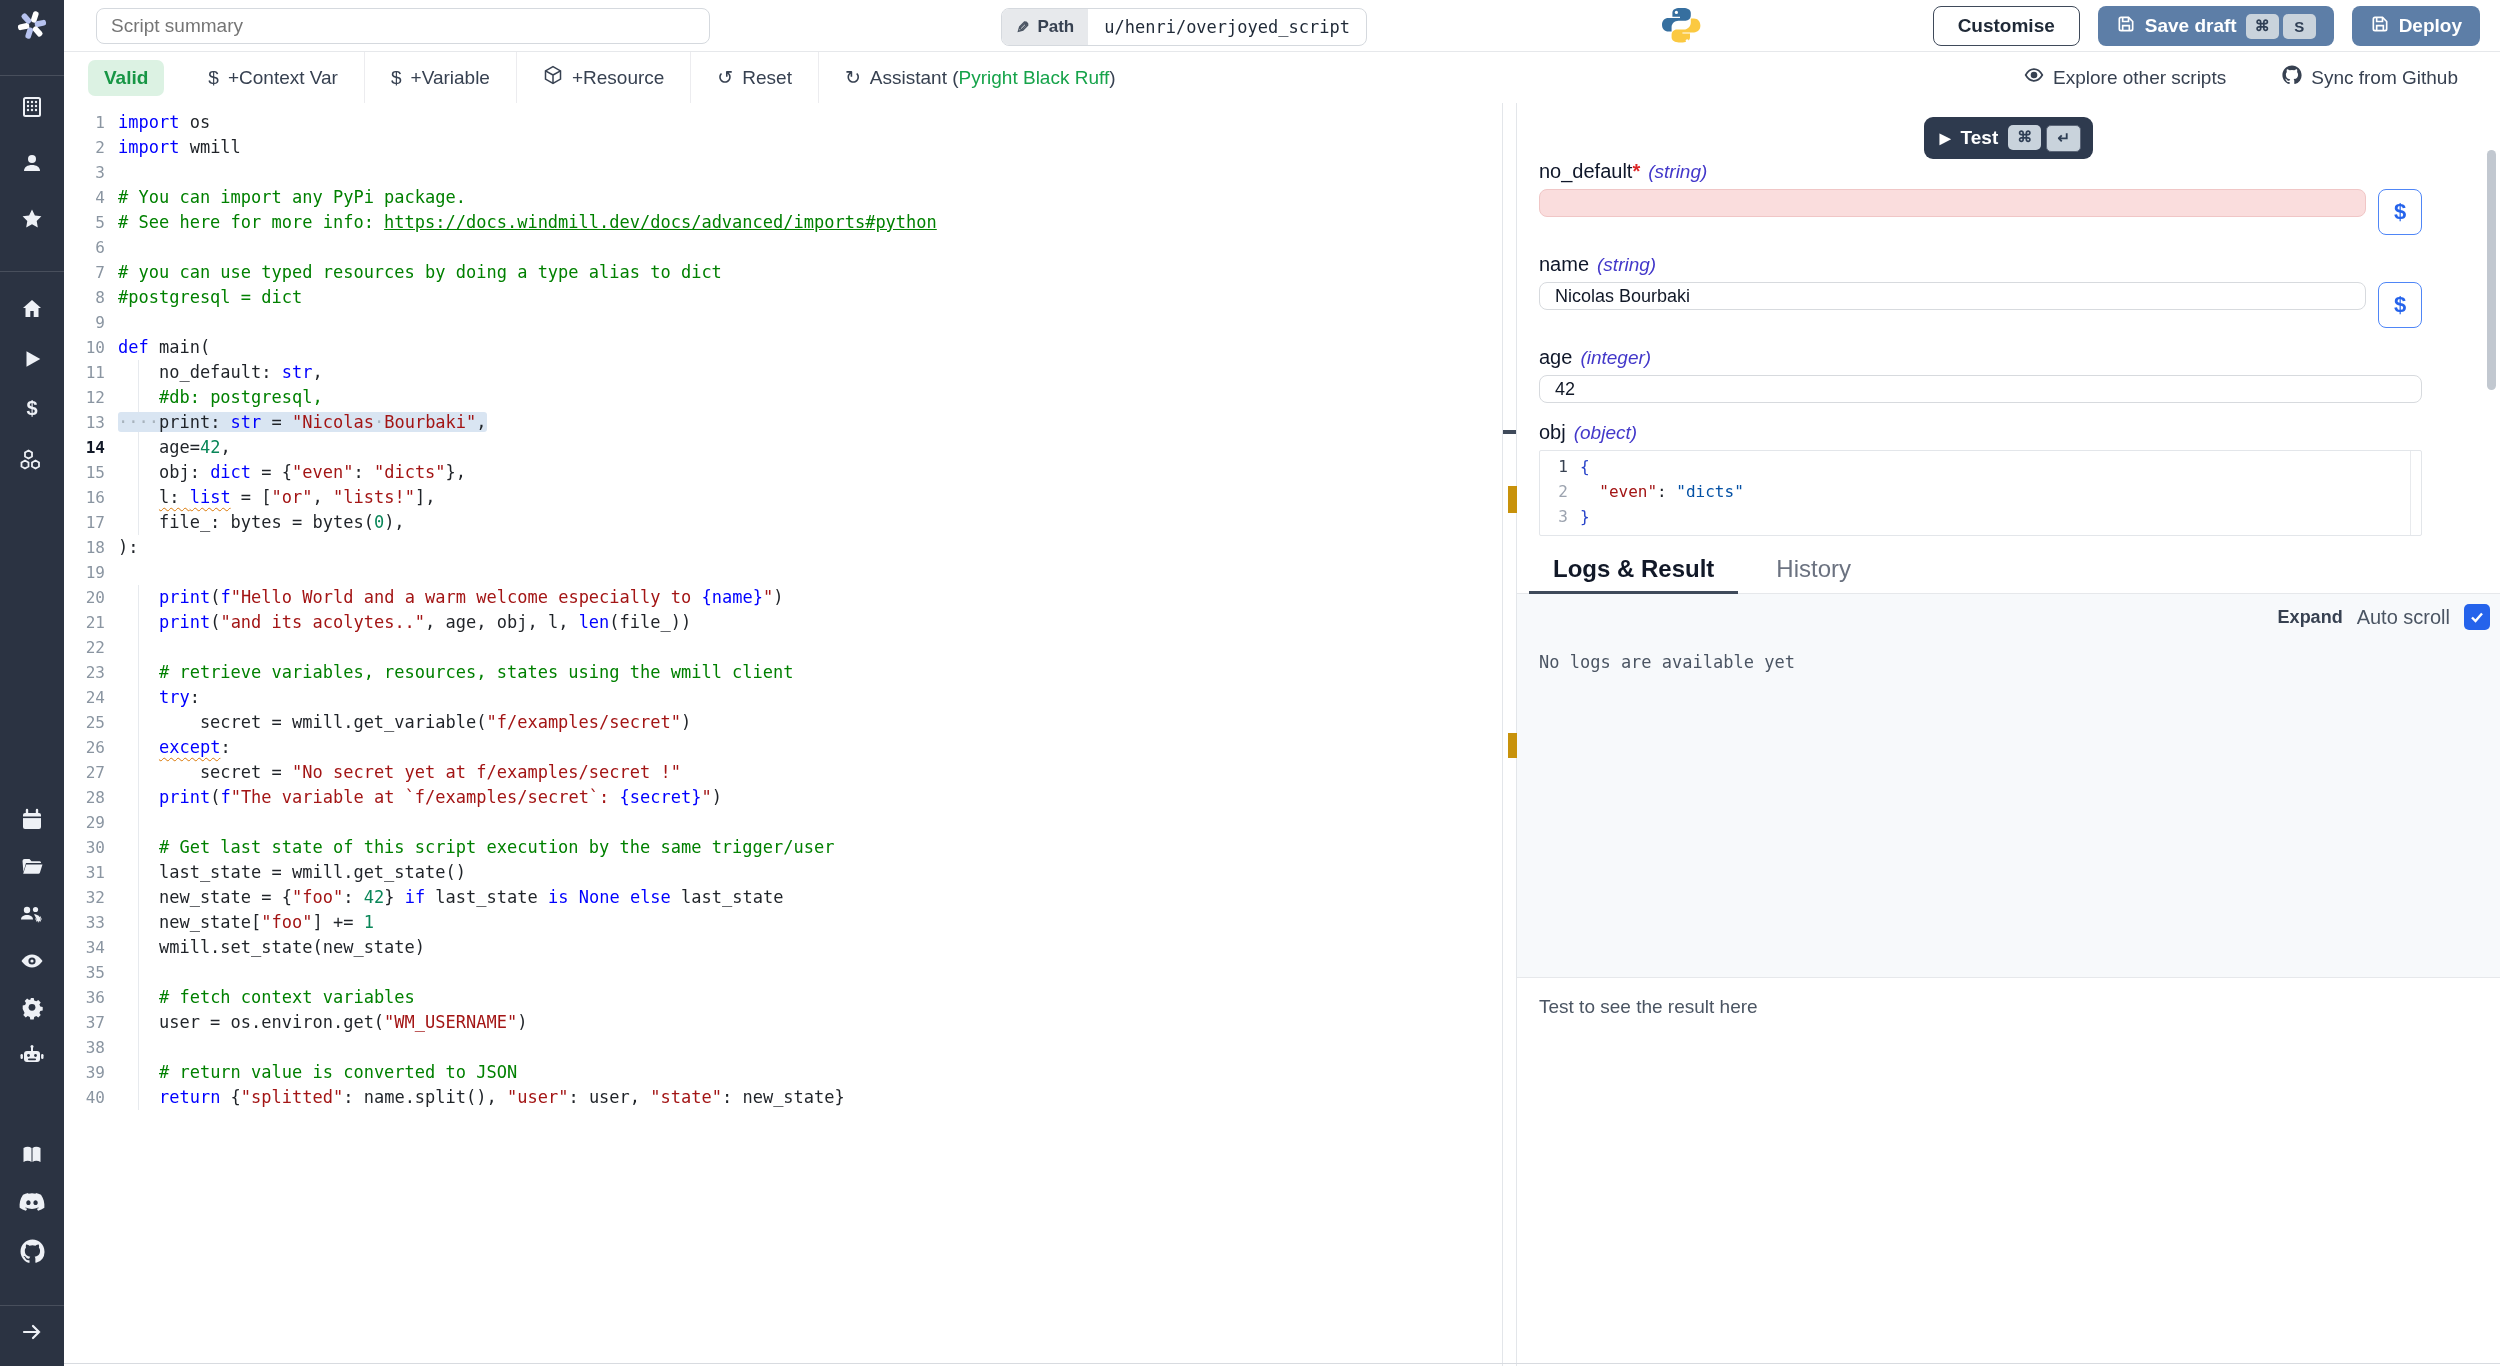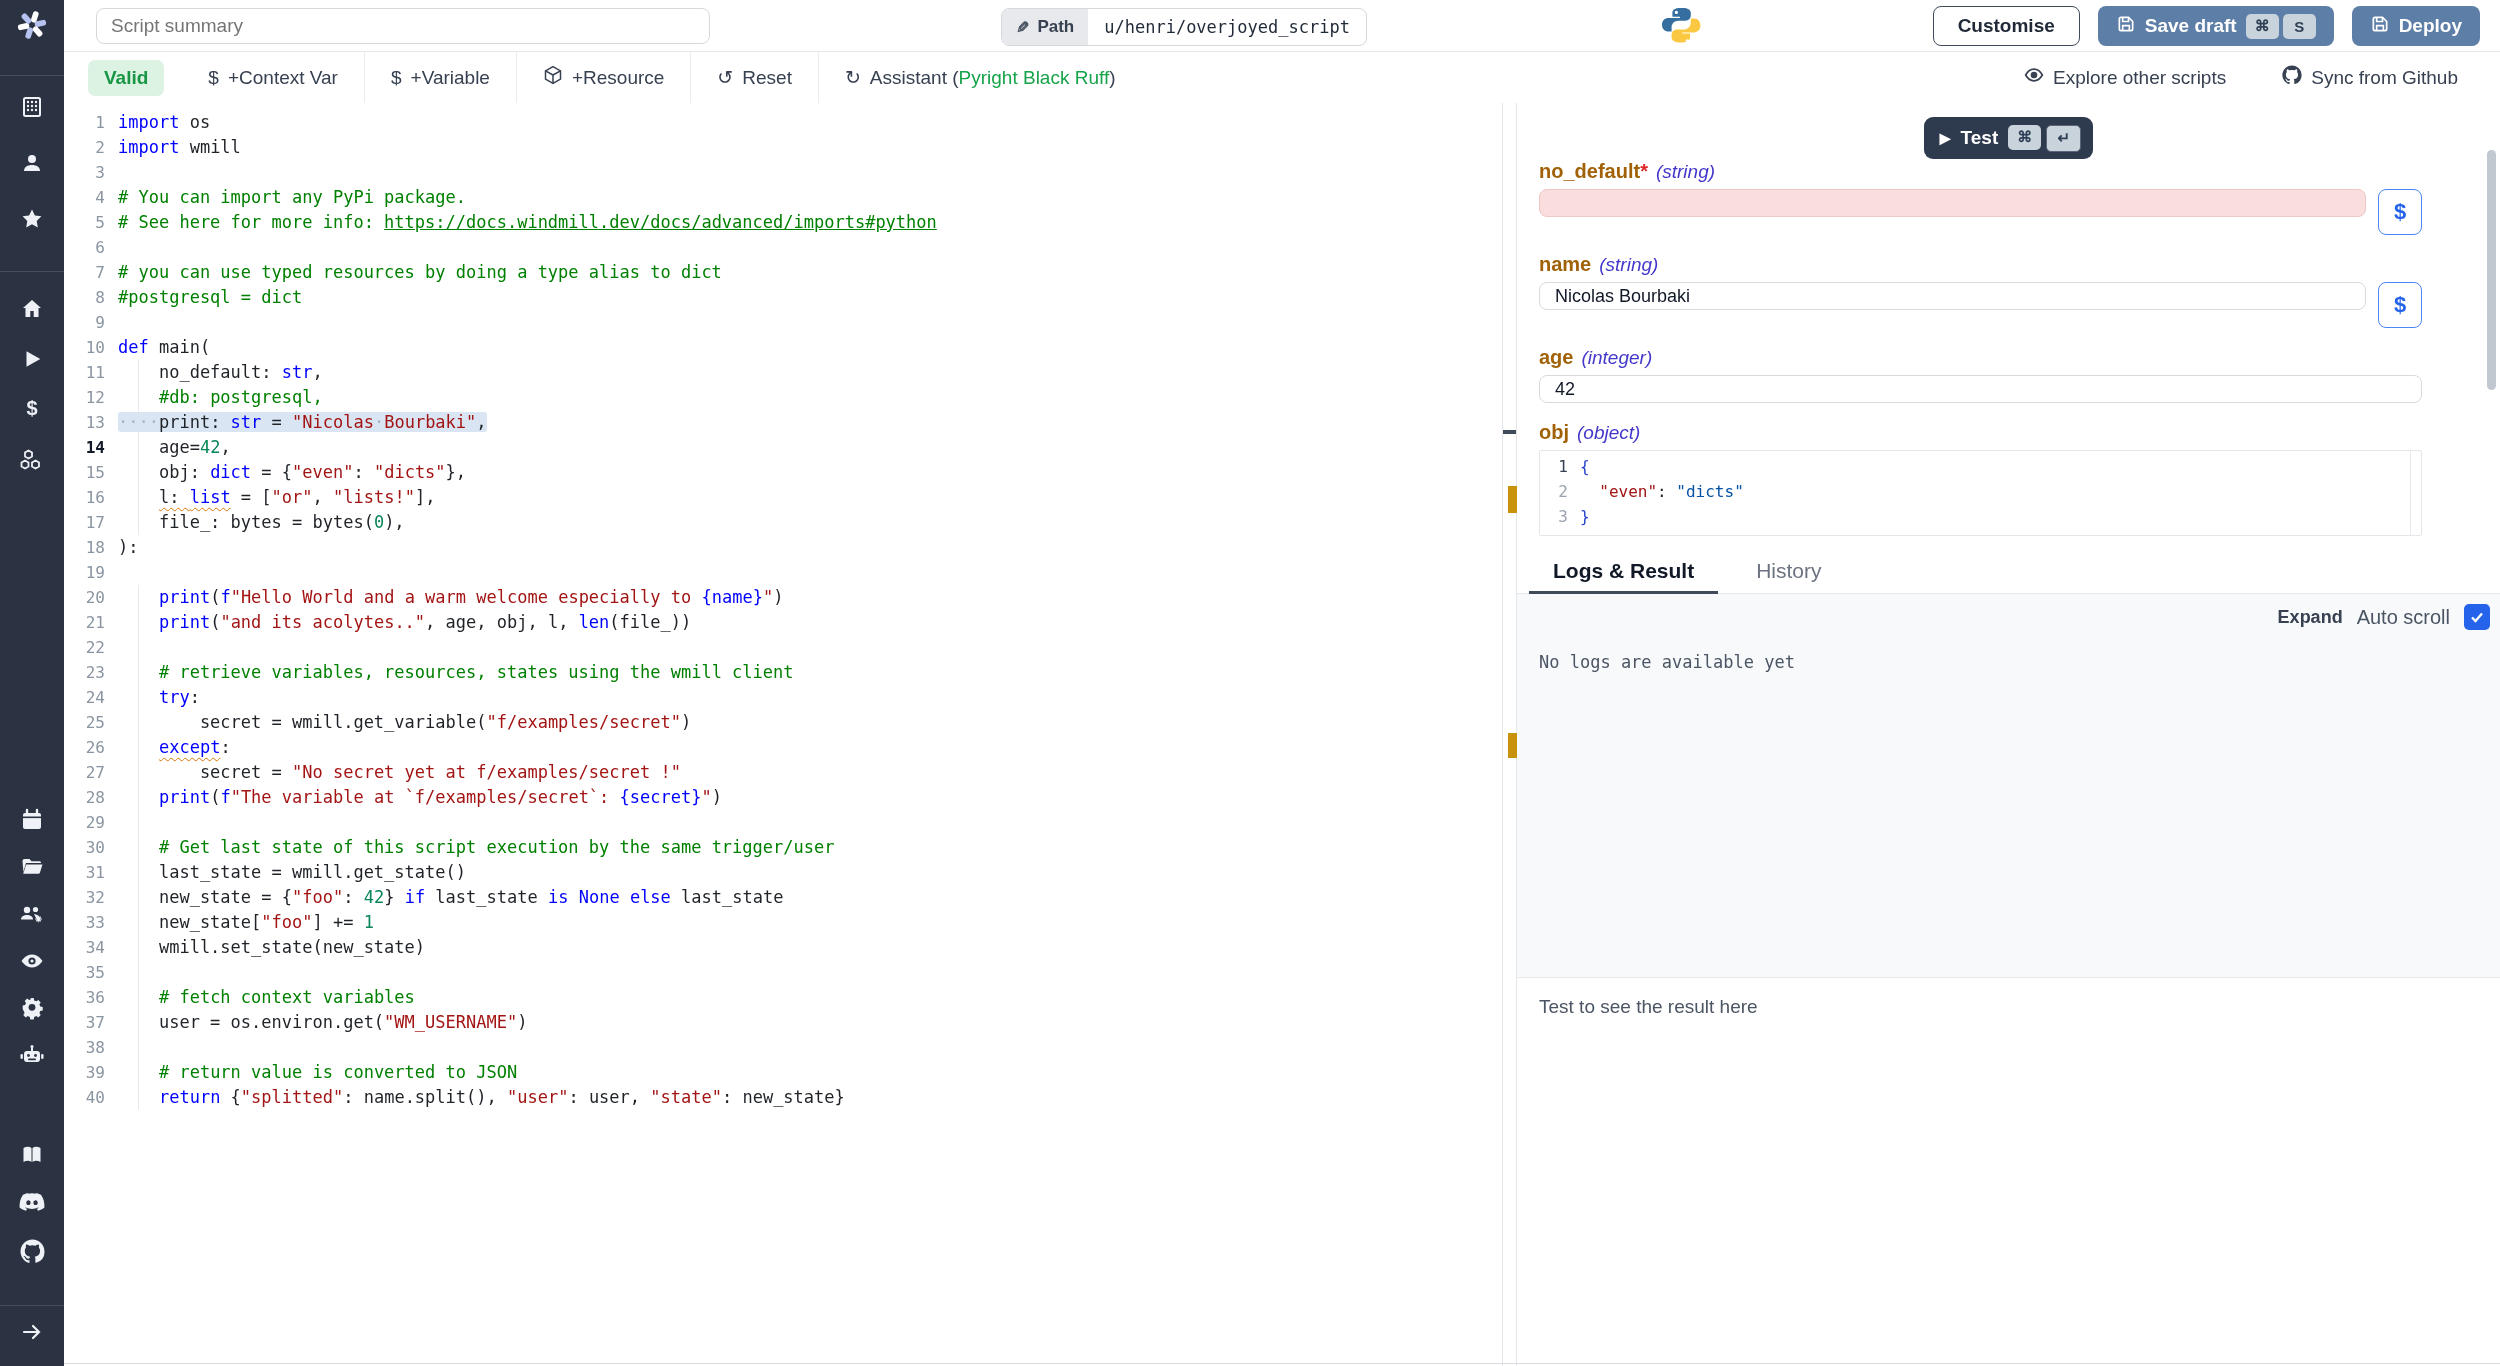--- a/index.html
+++ b/index.html
@@ -62,40 +62,40 @@
   .split-handle{position:absolute;left:0;top:327px;width:100%;height:4px;background:#3f4a5a;}
   .ovr-marker{position:absolute;left:5px;width:10px;background:#c8920b;}
   
   .panel{position:absolute;left:1517px;top:103px;width:983px;bottom:0;background:#fff;}
   .test-row{position:absolute;top:14px;left:0;width:100%;display:flex;justify-content:center;}
   .test-btn{display:flex;align-items:center;gap:10px;background:#2e3a4e;color:#fff;border-radius:9px;height:42px;padding:0 12px 0 16px;
        font-size:19px;font-weight:700;cursor:pointer;}
   .test-btn .tri{font-size:14px;}
   .panel-form{position:absolute;left:22px;right:78px;top:57px;}
   .f-labelrow{font-size:20px;margin-bottom:6px;}
-  .f-label{font-weight:700;color:#a16207;}
+  .f-label{font-weight:400;color:#0f172a;}
   .req{color:#dc2626;font-weight:700;}
   .f-type{font-style:italic;color:#4338ca;margin-left:8px;font-size:19px;}
   .f-row{display:flex;align-items:stretch;gap:12px;margin-bottom:18px;}
   .f-input{flex:1;height:28px;box-sizing:border-box;border:1px solid #d7dade;border-radius:8px;background:#fff;
        display:flex;align-items:center;padding:0 15px;font-size:18px;color:#111827;cursor:text;}
   .f-input.invalid{background:#fadddd;border-color:#f0c6c6;}
   .dollar-btn{width:44px;height:46px;flex:none;border:1.4px solid #4f86f7;border-radius:8px;background:#fff;color:#2563eb;
        font-size:22px;font-weight:700;display:flex;align-items:center;justify-content:center;cursor:pointer;box-sizing:border-box;}
   .mini-editor{position:relative;border:1px solid #e3e6ea;border-radius:2px;height:86px;display:flex;padding-top:3px;box-sizing:border-box;background:#fff;}
   .me-gutter{width:40px;flex:none;}
   .me-gutter .ln{height:25px;line-height:25px;text-align:right;padding-right:12px;font-family:"DejaVu Sans Mono",monospace;font-size:16px;color:#9ca3af;}
   .me-gutter .ln.active{color:#374151;}
   .me-code .cl{height:25px;line-height:25px;white-space:pre;font-family:"DejaVu Sans Mono",monospace;font-size:16px;}
   .me-line{position:absolute;right:10px;top:0;bottom:0;width:1px;background:#e8eaed;}
   .tk-jk{color:#a31515;} .tk-jv{color:#0451a5;} .tk-jb{color:#2742c9;} .tk-jp{color:#1f2328;}
   
   .panel-output{position:absolute;left:0;right:0;top:457px;bottom:0;}
   .tabs{height:33px;border-bottom:1px solid #e6e8eb;display:flex;align-items:flex-end;padding-left:12px;gap:14px;}
-  .tab{position:relative;padding:0 24px 10px 24px;font-size:21px;color:#6b7280;cursor:pointer;white-space:nowrap;margin-top:40px;}
+  .tab{position:relative;padding:0 24px 10px 24px;font-size:24px;color:#6b7280;cursor:pointer;white-space:nowrap;margin-top:40px;}
   .tab.active{color:#111827;font-weight:600;}
   .tab.active::after{content:"";position:absolute;left:0;right:0;bottom:-1px;height:3px;background:#3f4a5a;}
   .logs{position:absolute;left:0;right:0;top:34px;height:383px;background:#f7f9fb;}
   .logs-ctrl{position:absolute;right:10px;top:10px;display:flex;align-items:center;gap:14px;}
   .expand-lbl{font-size:18px;font-weight:700;color:#374151;cursor:pointer;}
   .autoscroll-lbl{font-size:20px;color:#4b5563;}
   .checkbox{width:26px;height:26px;border-radius:5px;background:#2563eb;display:flex;align-items:center;justify-content:center;cursor:pointer;}
   .logs-empty{position:absolute;left:22px;top:58px;font-family:"DejaVu Sans Mono",monospace;font-size:17px;color:#4b5563;}
   .result{position:absolute;left:0;right:0;top:417px;bottom:0;background:#fff;border-top:1px solid #e6e8eb;}
   .result-text{position:absolute;left:22px;top:18px;font-size:19px;color:#4b5563;}

